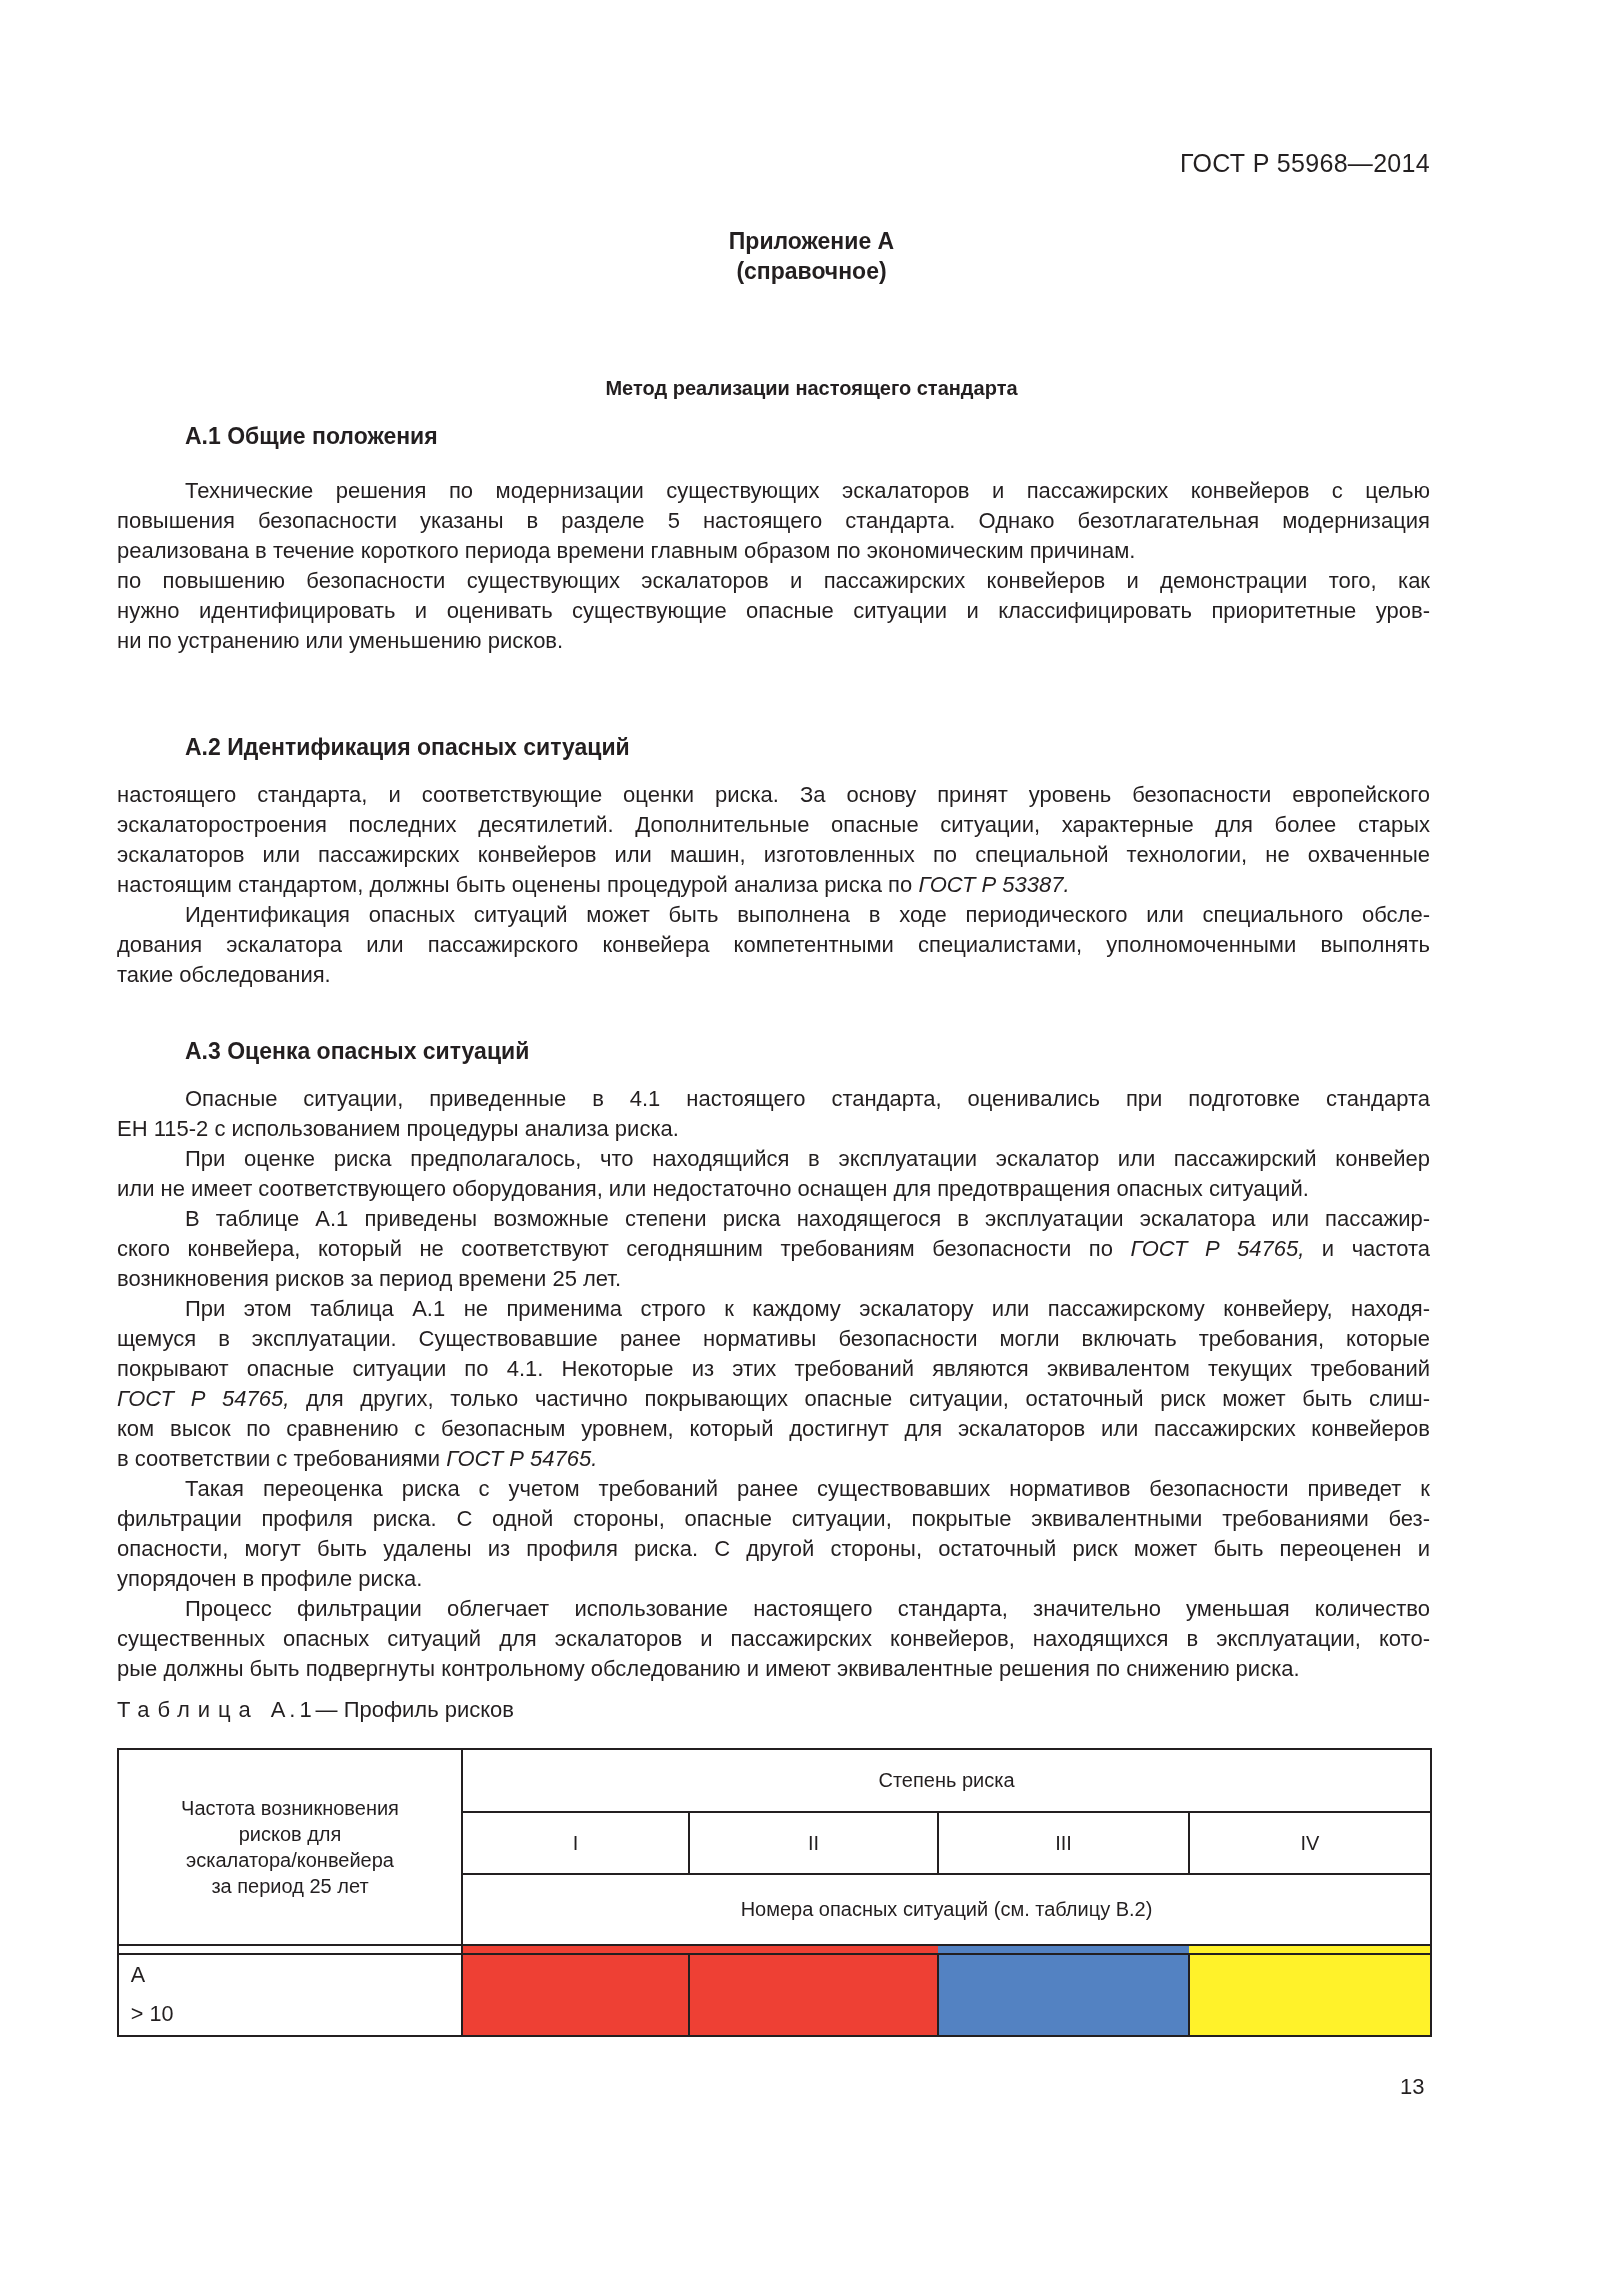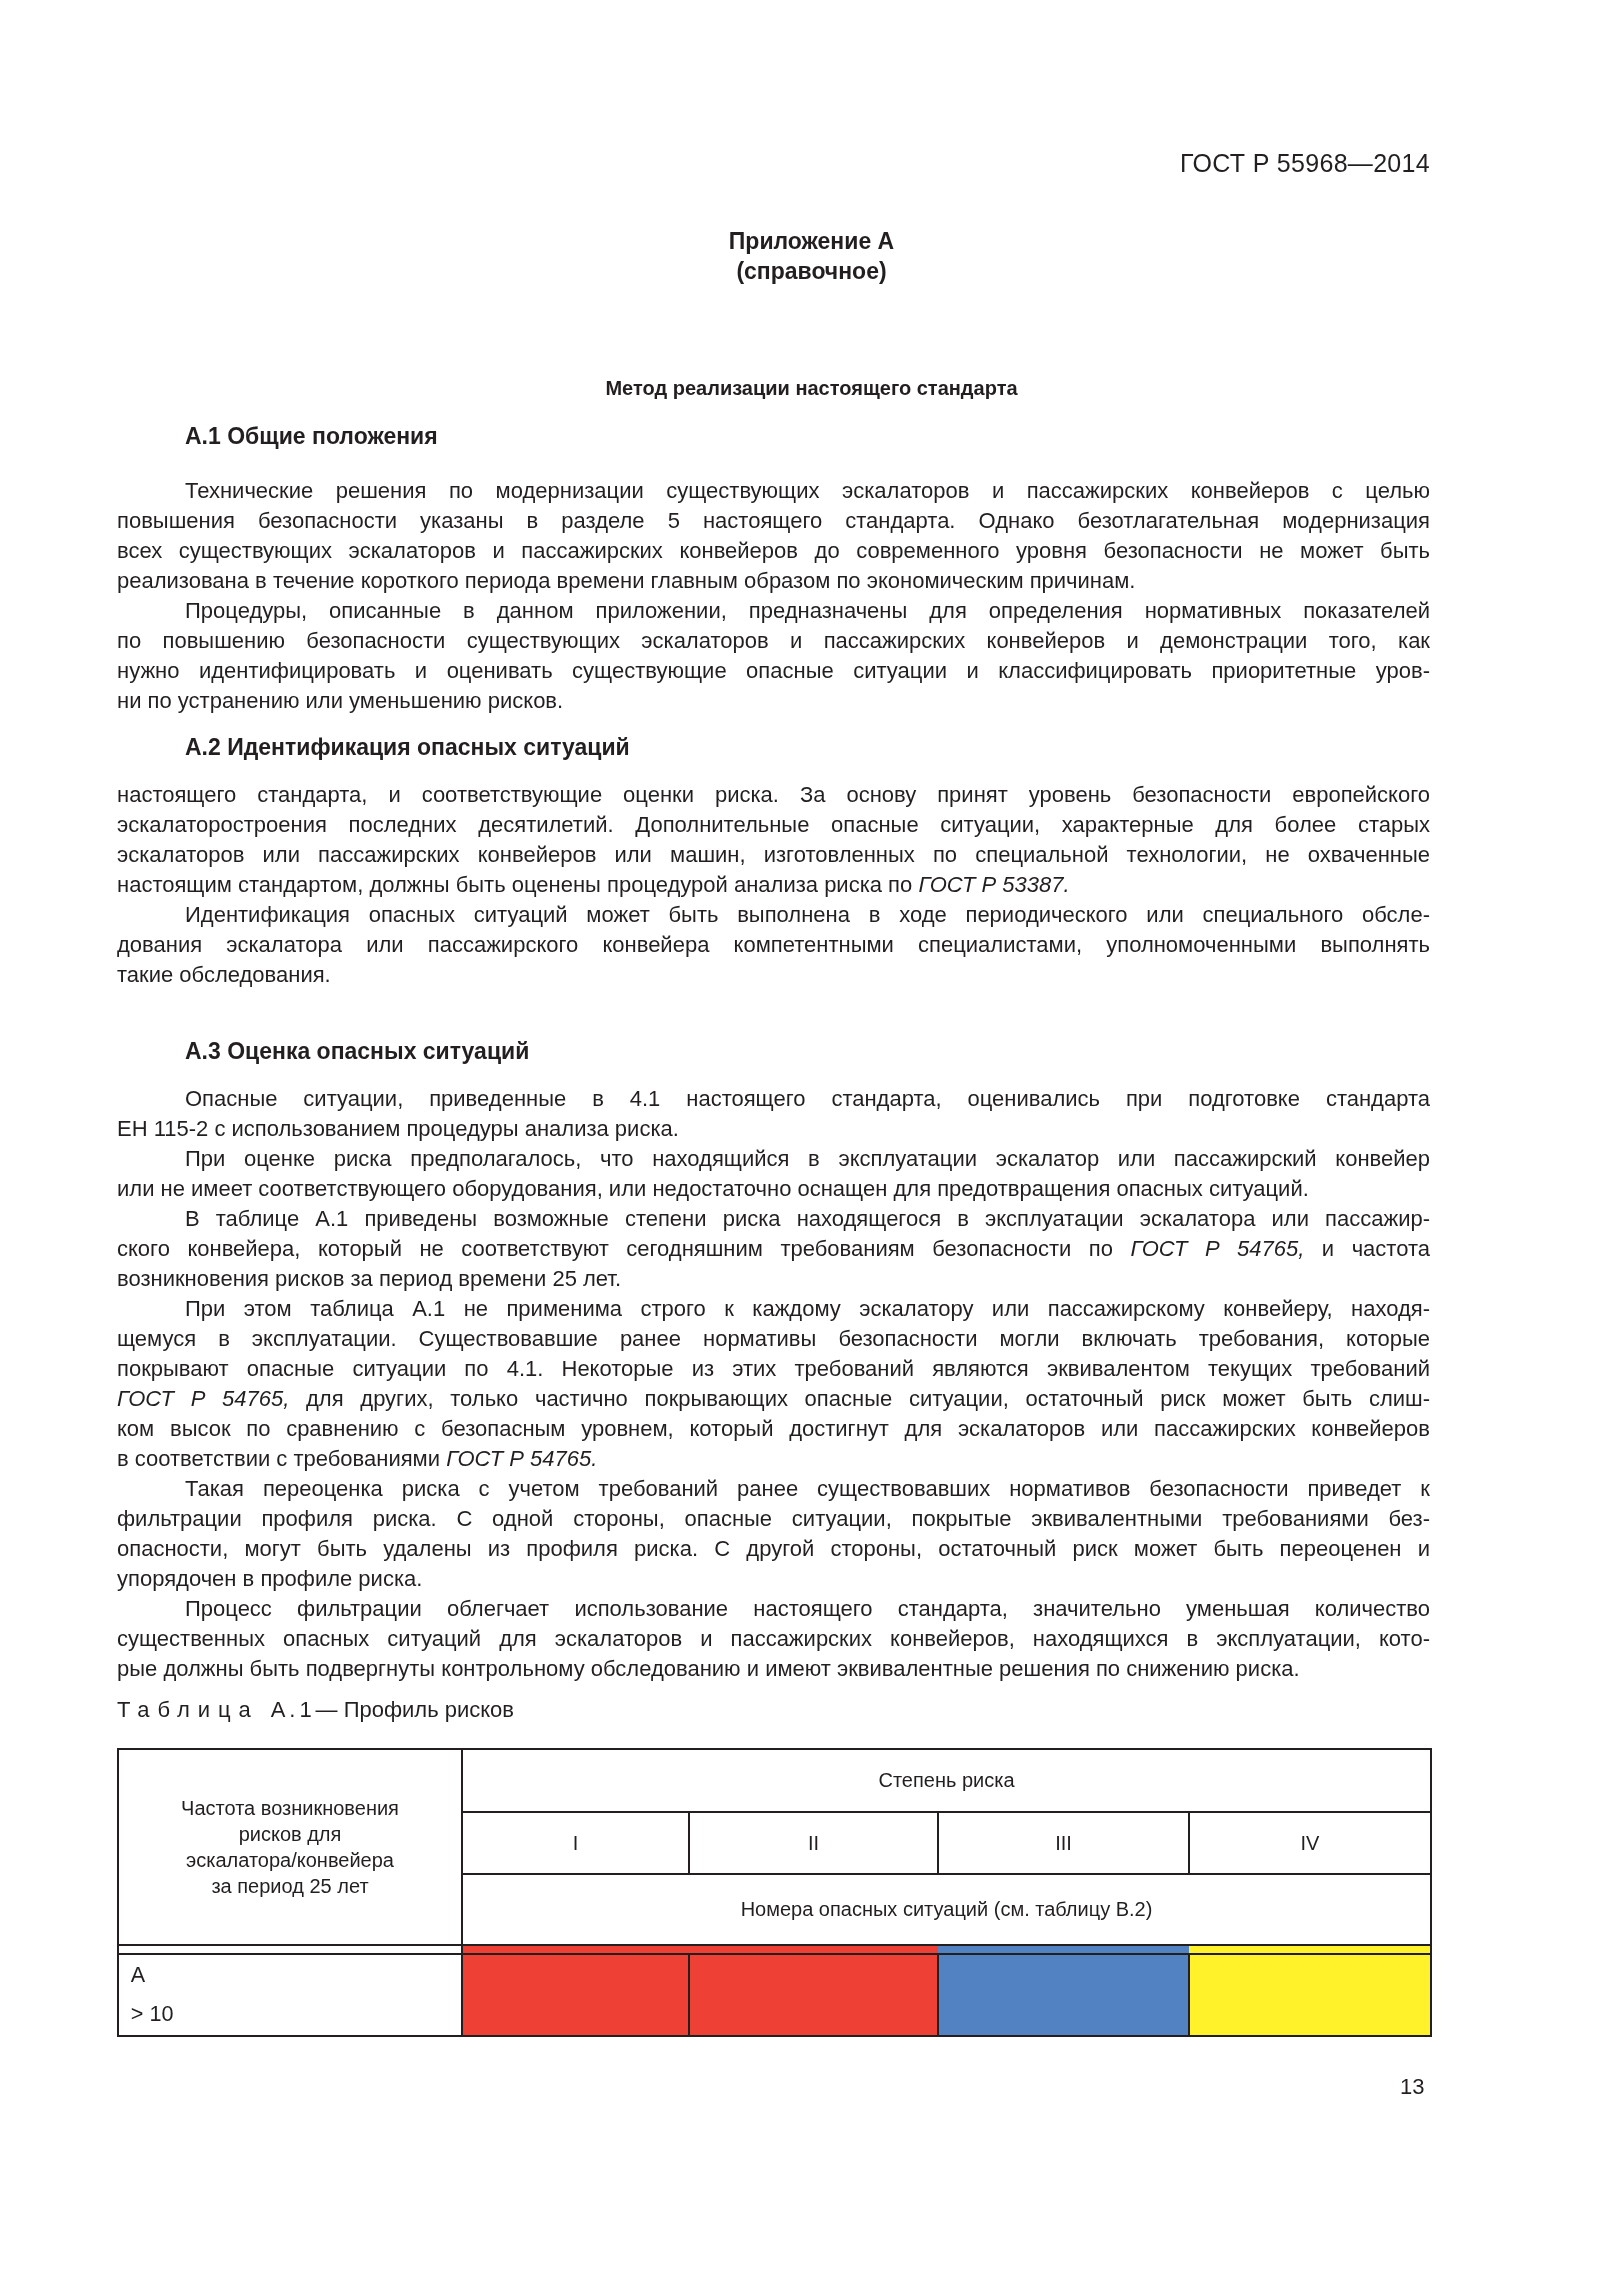--- a/index.html
+++ b/index.html
@@ -35,23 +35,21 @@
 
 <div class="abs appx" style="top:228px">Приложение А</div>
 <div class="abs appx" style="top:258px">(справочное)</div>
 
 <div class="abs main-title">Метод реализации настоящего стандарта</div>
 
 <div class="abs section-head" style="top:423px">А.1 Общие положения</div>
 <div class="abs para" style="top:476px">
   <div class="line indent">Технические решения по модернизации существующих эскалаторов и пассажирских конвейеров с целью</div>
   <div class="line">повышения безопасности указаны в разделе 5 настоящего стандарта. Однако безотлагательная модернизация</div>
-  <div class="line">всех существующих эскалаторов и пассажирских конвейеров до современного уровня безопасности не может быть</div>
   <div class="line last">реализована в течение короткого периода времени главным образом по экономическим причинам.</div>
-  <div class="line indent">Процедуры, описанные в данном приложении, предназначены для определения нормативных показателей</div>
   <div class="line">по повышению безопасности существующих эскалаторов и пассажирских конвейеров и демонстрации того, как</div>
   <div class="line">нужно идентифицировать и оценивать существующие опасные ситуации и классифицировать приоритетные уров-</div>
   <div class="line last">ни по устранению или уменьшению рисков.</div>
 </div>
 
 <div class="abs section-head" style="top:734px">А.2 Идентификация опасных ситуаций</div>
 <div class="abs para" style="top:780px">
   <div class="line">настоящего стандарта, и соответствующие оценки риска. За основу принят уровень безопасности европейского</div>
   <div class="line">эскалаторостроения последних десятилетий. Дополнительные опасные ситуации, характерные для более старых</div>
   <div class="line">эскалаторов или пассажирских конвейеров или машин, изготовленных по специальной технологии, не охваченные</div>

